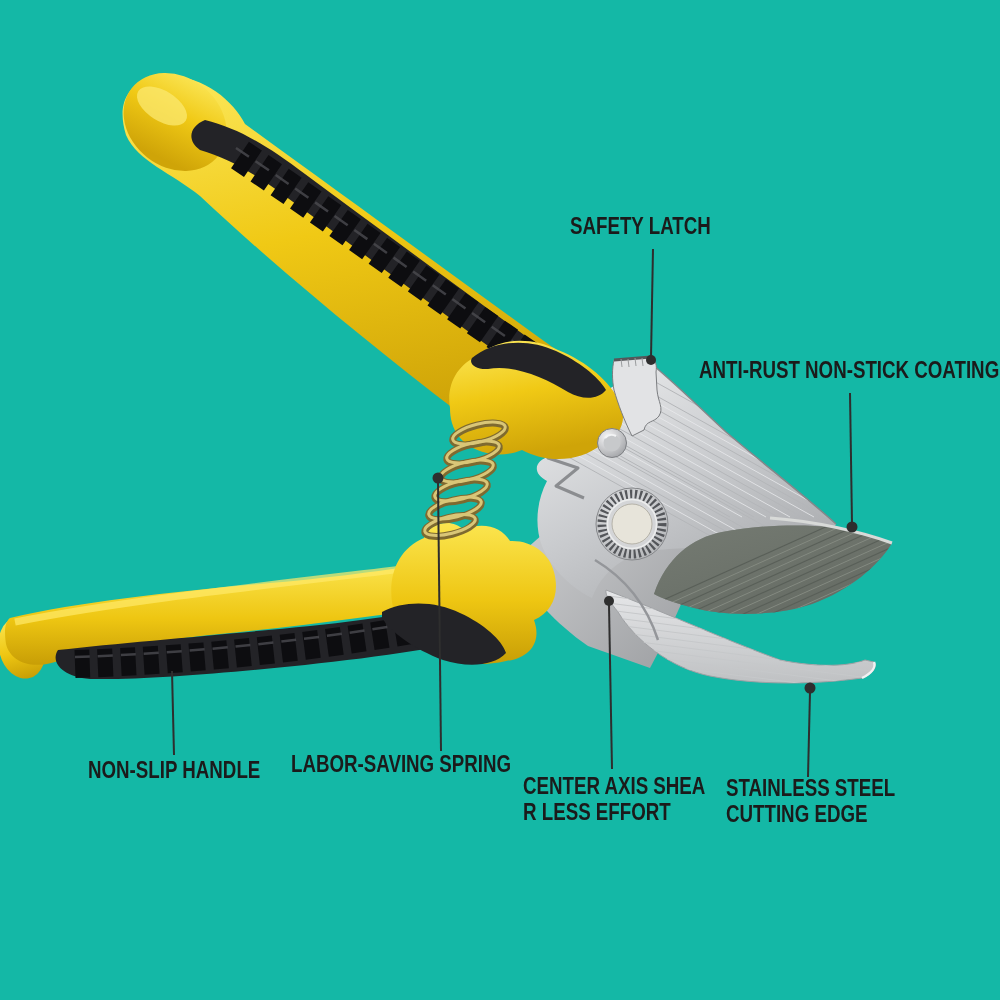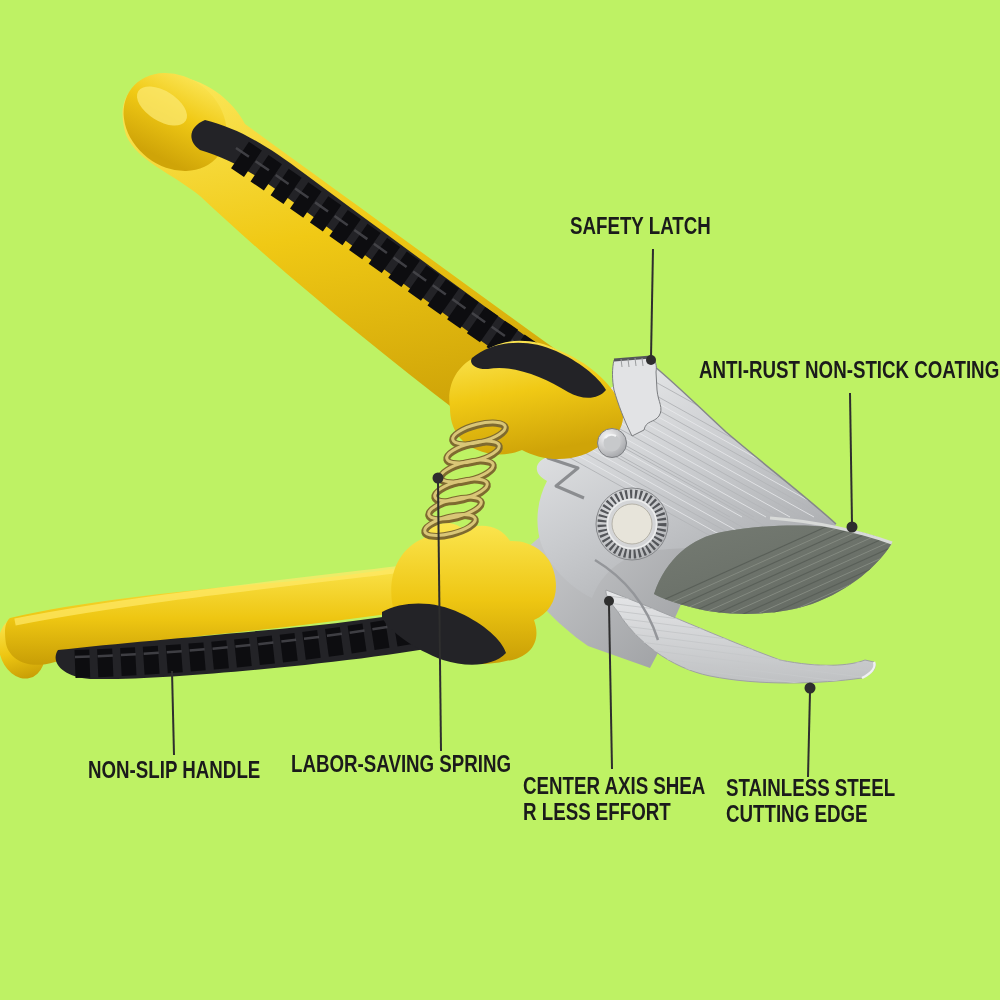--- a/index.html
+++ b/index.html
@@ -1,16 +1,16 @@
 <!DOCTYPE html>
 <html><head>
 <meta charset="utf-8">
 <style>
   html,body{margin:0;padding:0;background:#ffffff;}
-  #stage{position:relative;width:1000px;height:1000px;background:#bef264;overflow:hidden;
+  #stage{position:relative;width:1000px;height:1000px;background:#14b8a6;overflow:hidden;
          font-family:"Liberation Sans",sans-serif;}
   #shears-svg{position:absolute;left:0;top:0;}
   .callout-label{position:absolute;font:700 24px/26px "Liberation Sans",sans-serif;
                  color:#1b1b1b;transform:scaleX(.78);transform-origin:0 0;
                  white-space:nowrap;letter-spacing:0px;}
 </style>
 </head>
 <body>
 
 <div id="stage">

